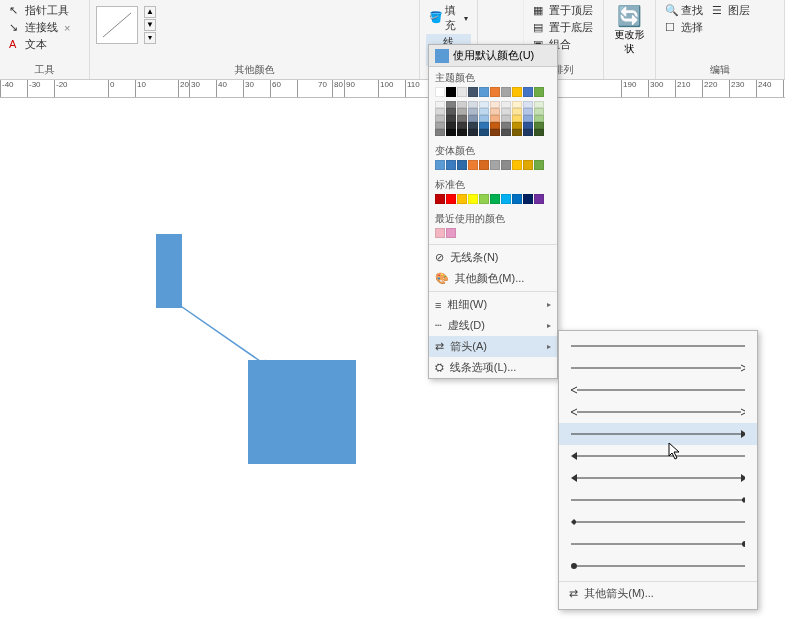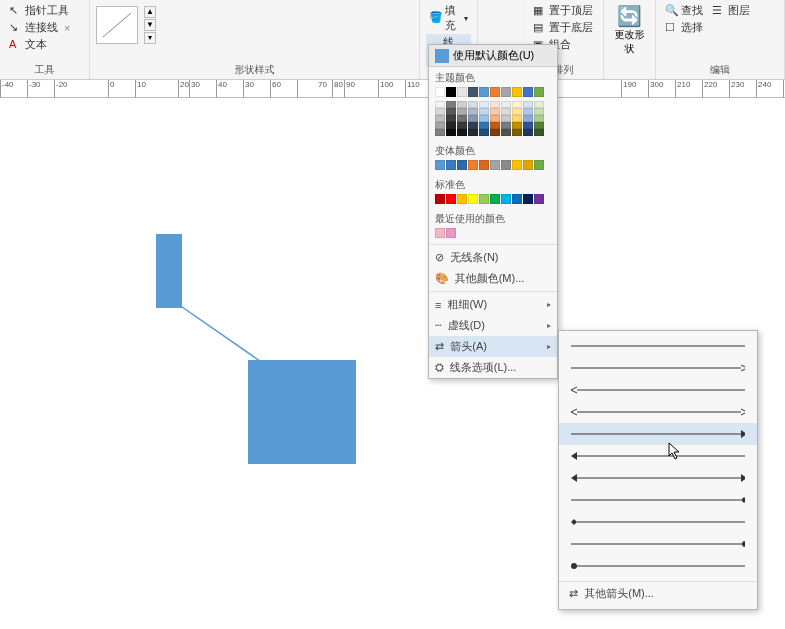--- a/index.html
+++ b/index.html
@@ -70,21 +70,21 @@
         <svg width="40" height="36">
             <line x1="6" y1="30" x2="34" y2="6" stroke="#888" stroke-width="1"></line>
           </svg>
       </div>
       <div style="width:12px;display:flex;flex-direction:column;gap:1px">
         <div style="height:12px;border:1px solid #bbb;text-align:center;font-size:8px">▲</div>
         <div style="height:12px;border:1px solid #bbb;text-align:center;font-size:8px">▼</div>
         <div style="height:12px;border:1px solid #bbb;text-align:center;font-size:8px">▾</div>
       </div>
     </div>
-    <div class="group-label">形状样式</div>
+    <div class="group-label">其他颜色</div>
   </div>
 
   <div class="ribbon-group" style="width:58px">
     <div class="group-body">
       <div class="tool-btn">
           <span class="ico">🪣</span>
           <span>填充</span>
           <span style="font-size:8px">▾</span>
         </div>
       <div class="tool-btn" style="background:#d8e6f3">

